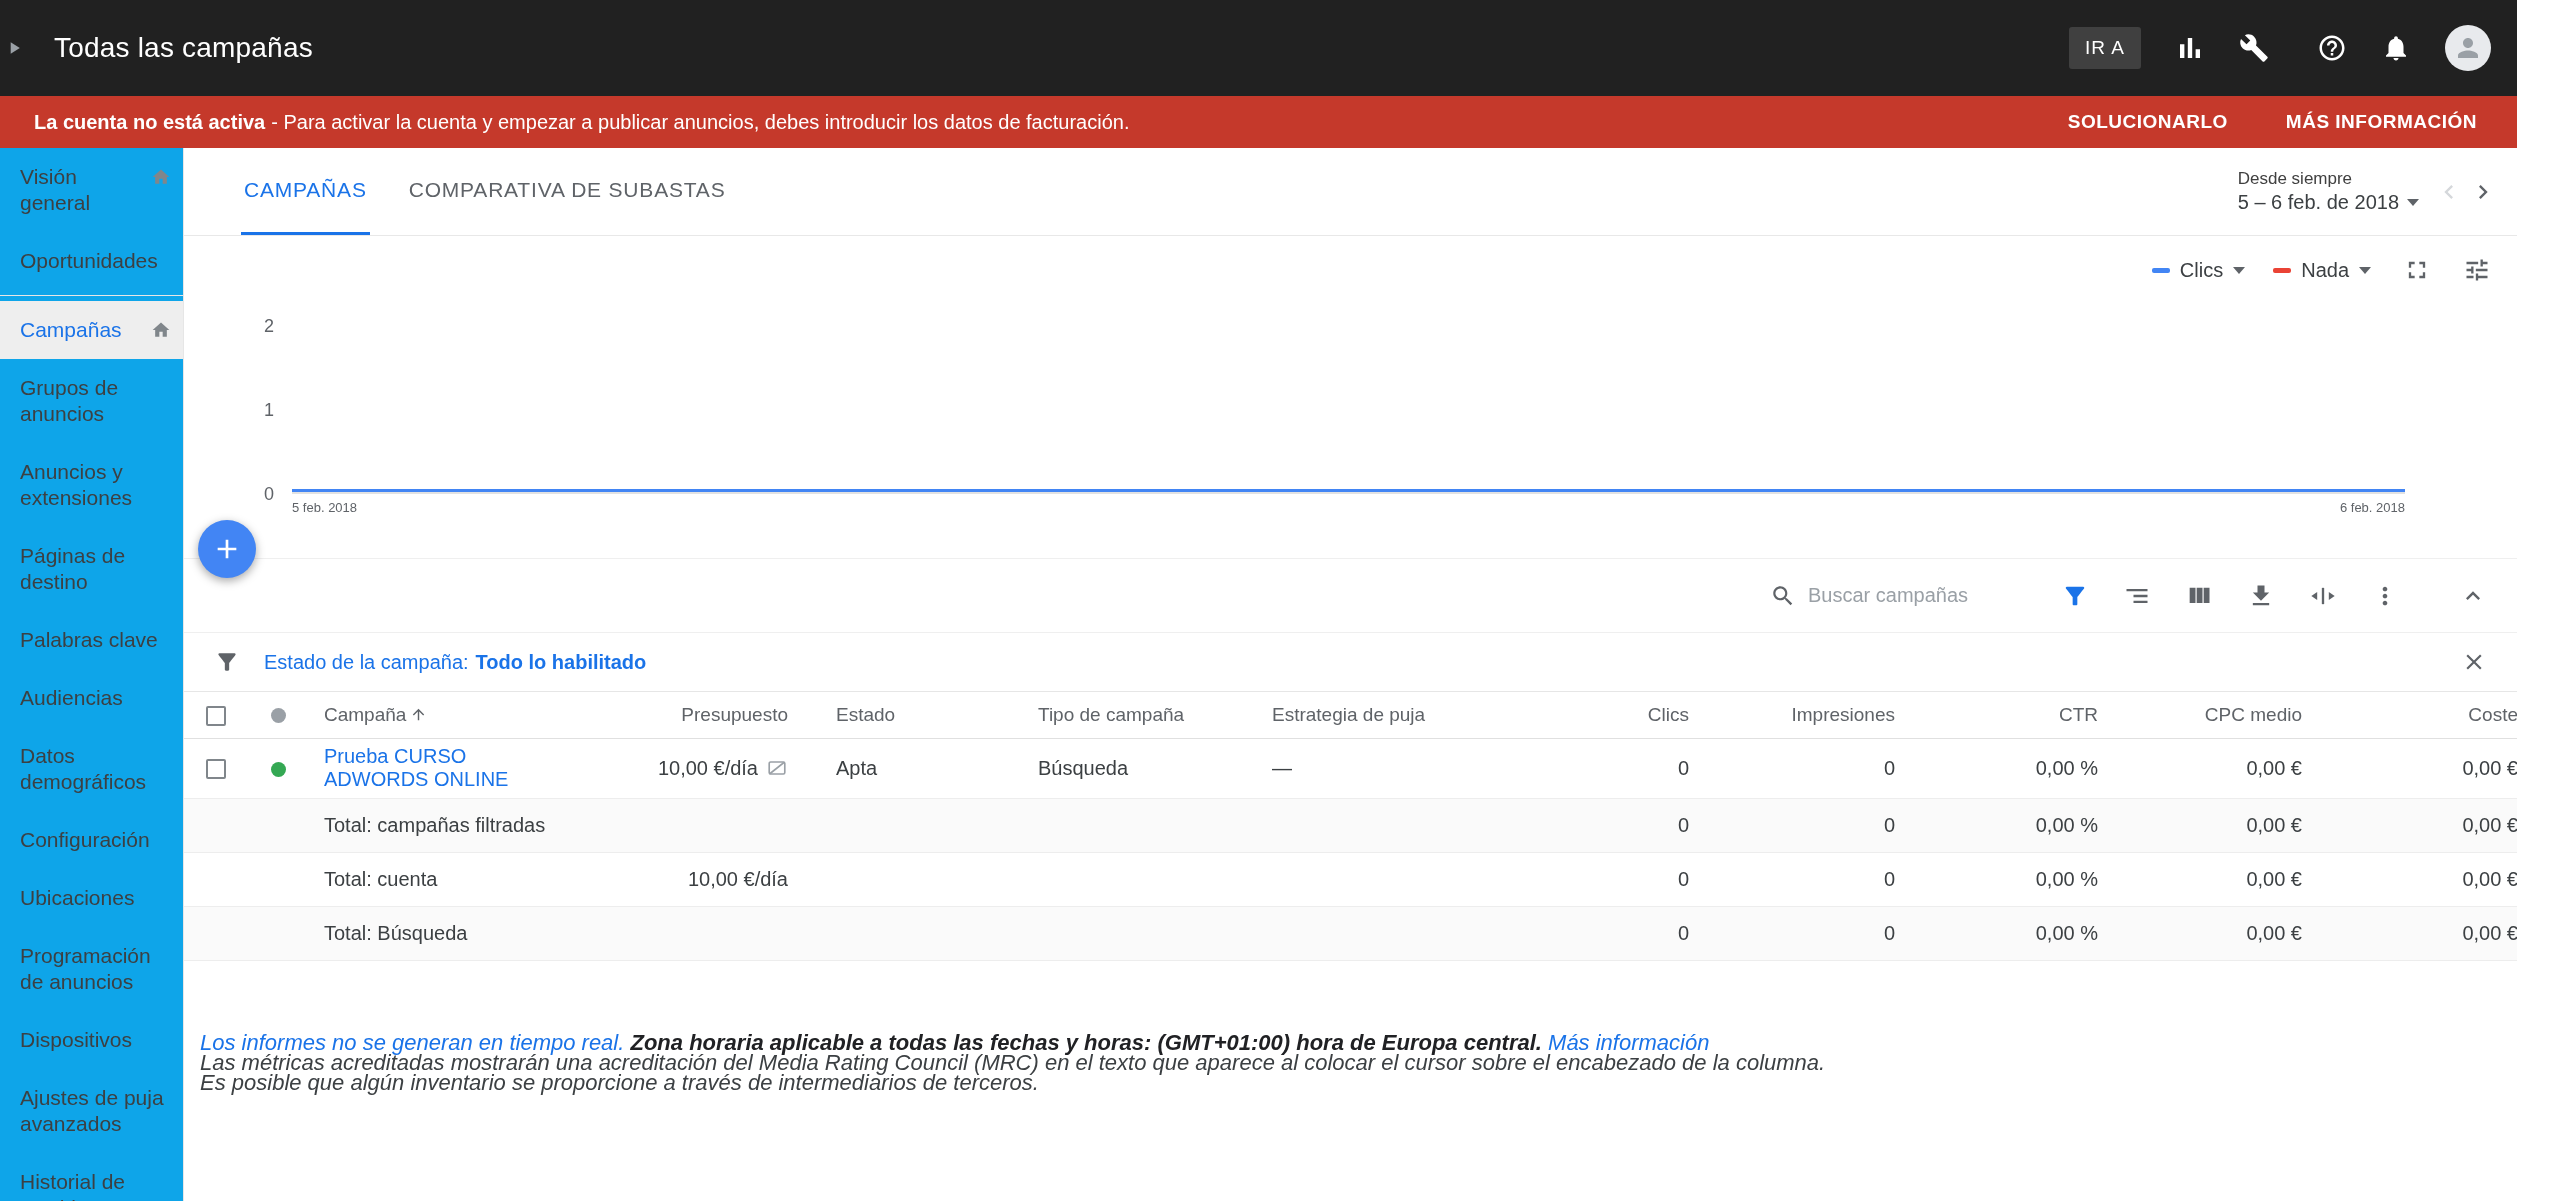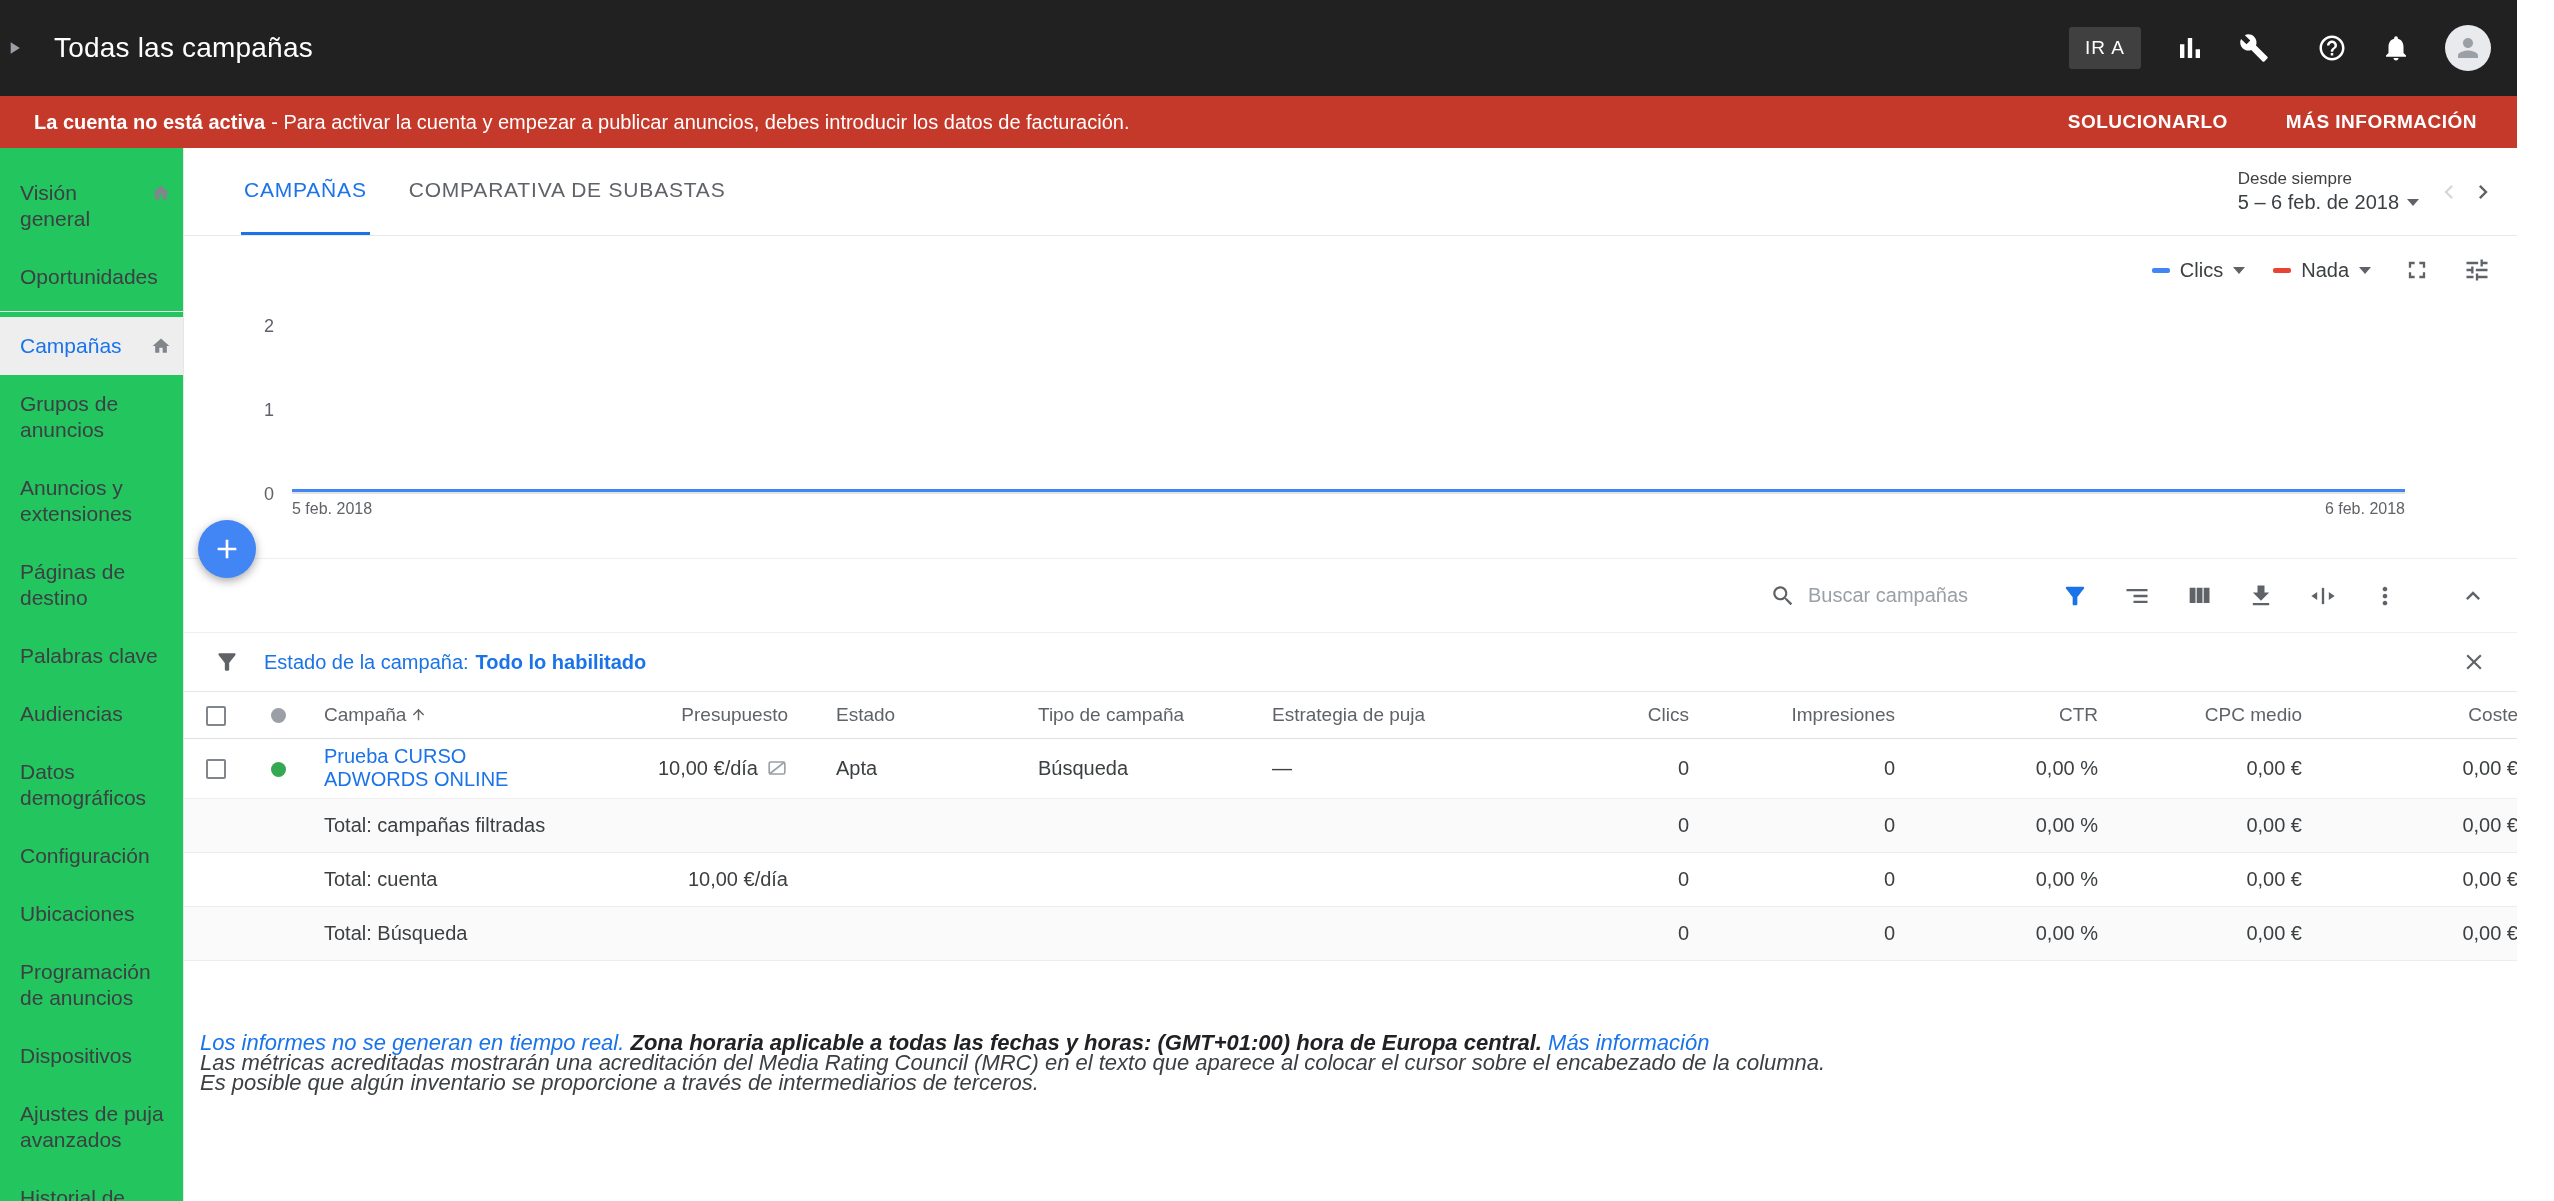--- a/index.html
+++ b/index.html
@@ -24,21 +24,21 @@
   
   .alert{height:52px;background:#c5392b;color:#fff;display:flex;align-items:center;
     padding:0 40px 0 34px;font-size:20px;flex-shrink:0;}
   .alert b{font-weight:700;}
   .alert-msg{margin-left:6px;}
   .alert-actions{margin-left:auto;display:flex;gap:58px;}
   .alert-actions a{color:#fff;font-weight:700;font-size:19px;letter-spacing:.5px;cursor:pointer;text-decoration:none;white-space:nowrap;}
 
   
   .content{flex:1;display:flex;overflow:hidden;}
-  .sidebar{width:184px;flex-shrink:0;border-right:1px solid #e6e6e6;padding-top:16px;overflow:hidden;background:#22c55e;}
+  .sidebar{width:184px;flex-shrink:0;border-right:1px solid #e6e6e6;padding-top:0;overflow:hidden;background:#0ea5e9;}
   .side-item{display:flex;align-items:flex-start;justify-content:space-between;
     padding:16px 12px 16px 20px;font-size:21px;line-height:26px;color:#3c4043;cursor:pointer;}
   .side-item .pin{width:20px;height:20px;fill:#80868b;flex-shrink:0;margin-top:3px;}
   .side-item.active{background:#eee;color:#1a73e8;}
   .side-divider{height:1px;background:#e6e6e6;margin:5px 0;}
 
   .main{flex:1;position:relative;display:flex;flex-direction:column;overflow:hidden;background:#fff;}
 
   
   .tabrow{height:88px;flex-shrink:0;display:flex;align-items:stretch;border-bottom:1px solid #e8e8e8;padding-left:57px;}
@@ -60,21 +60,21 @@
   .legend-item{display:flex;align-items:center;gap:10px;cursor:pointer;}
   .dash{width:18px;height:5px;border-radius:2px;display:inline-block;}
   .dash-blue{background:#4285f4;}
   .dash-red{background:#ea4335;}
   .lg-label{font-size:20px;color:#3c4043;}
   .chart-icon{width:28px;height:28px;color:#5f6368;cursor:pointer;margin-left:4px;display:inline-flex;}
   .chart-icon svg{width:100%;height:100%;fill:currentColor;}
   .plot{position:absolute;left:108px;right:112px;top:90px;height:168px;border-bottom:2px solid #e2e2e2;}
   .ytick{position:absolute;left:-62px;width:44px;text-align:right;transform:translateY(-50%);font-size:18px;color:#5f6368;}
   .series-line{position:absolute;left:0;right:0;bottom:0;height:3px;background:#4285f4;}
-  .xtick{position:absolute;top:calc(100% + 8px);font-size:16px;color:#5f6368;white-space:nowrap;}
+  .xtick{position:absolute;top:calc(100% + 8px);font-size:13px;color:#5f6368;white-space:nowrap;}
   .xtick.left{left:0;}
   .xtick.right{right:0;}
 
   .fab{position:absolute;left:14px;top:372px;width:58px;height:58px;border-radius:50%;background:#4285f4;
     box-shadow:0 3px 10px rgba(0,0,0,.35);display:flex;align-items:center;justify-content:center;cursor:pointer;z-index:5;}
   .fab svg{width:32px;height:32px;fill:#fff;}
 
   
   .toolbar{height:74px;flex-shrink:0;display:flex;align-items:center;justify-content:flex-end;
     padding-right:30px;gap:34px;border-top:1px solid #efefef;}

